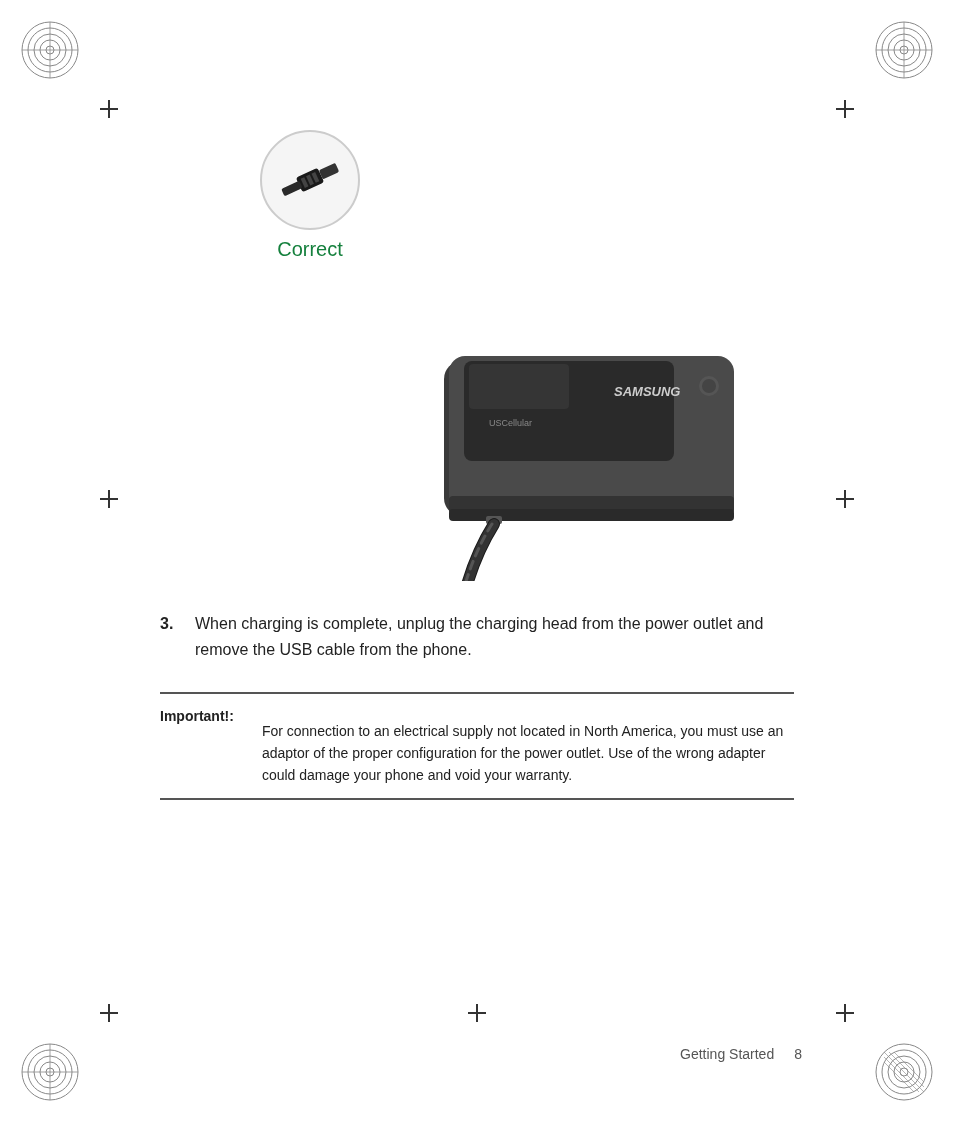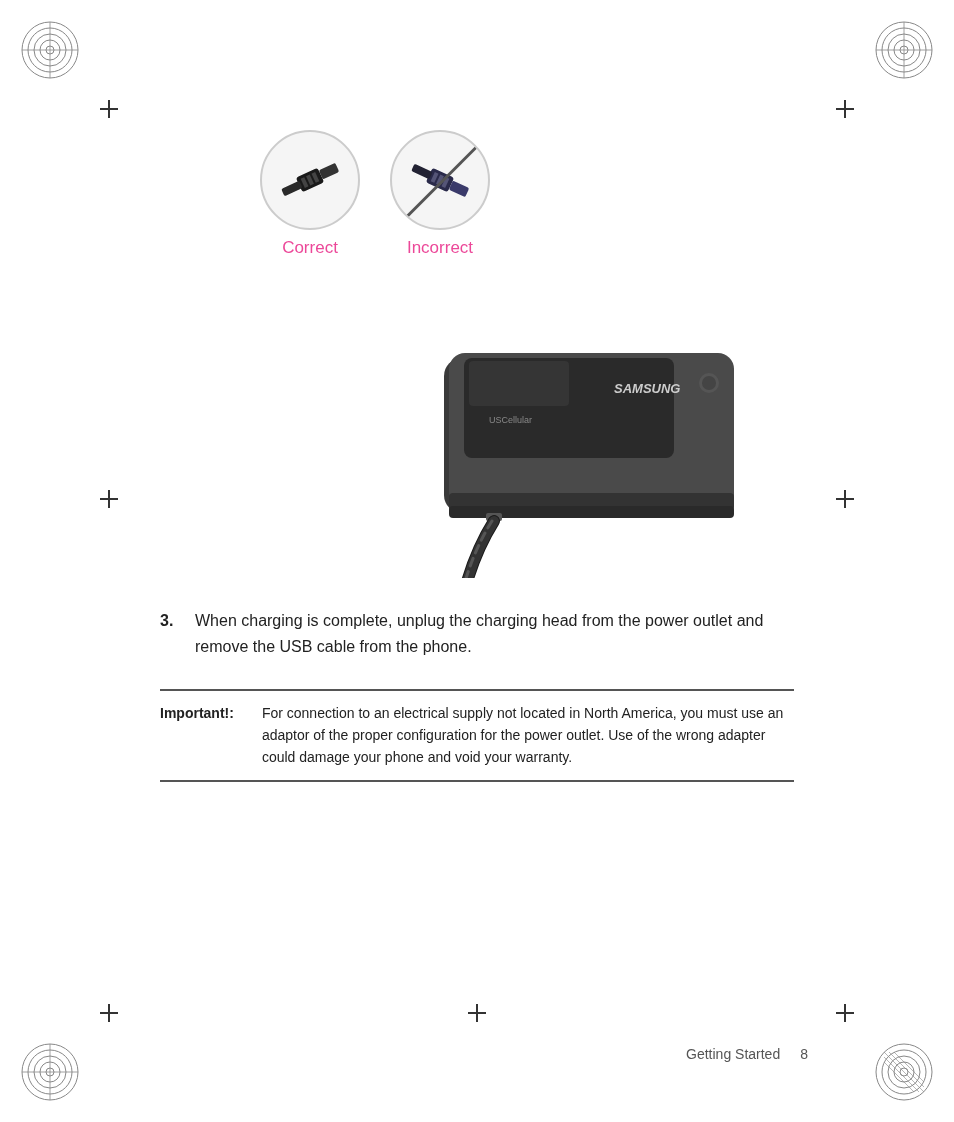--- a/index.html
+++ b/index.html
@@ -101,22 +101,22 @@
       position: absolute;
       width: 130px;
       height: 3px;
       background: #555;
       transform: rotate(-45deg);
       top: 48px;
       left: -15px;
     }
 
     .connector-label {
-      font-size: 17px;
-      color: #ec4899;
+      font-size: 20px;
+      color: #15803d;
       font-weight: 400;
     }
 
     
     .phone-container {
       display: flex;
       justify-content: flex-end;
       margin-bottom: 30px;
     }
 
@@ -155,27 +155,28 @@
     }
 
     .important-label {
       font-weight: bold;
       white-space: nowrap;
       font-size: 14px;
     }
 
     .important-body {
       flex: 1;
+      margin-top: 15px;
     }
 
     
     .footer {
       position: absolute;
       bottom: 60px;
-      right: 146px;
+      right: 152px;
       font-size: 14px;
       color: #555;
       display: flex;
       gap: 20px;
     }
   </style>
 </head>
 <body>
 
 <div class="corner-mark corner-tl">
@@ -257,40 +258,20 @@
 
             <rect x="-8" y="-5" width="4" height="10" fill="#444"></rect>
             <rect x="-2" y="-5" width="4" height="10" fill="#444"></rect>
             <rect x="4" y="-5" width="4" height="10" fill="#444"></rect>
           </g>
         </svg>
       </div>
       <span class="connector-label">Correct</span>
     </div>
 
-    <div class="connector-item">
-      <div class="connector-circle incorrect">
-        <svg width="80" height="70" viewBox="0 0 80 70" xmlns="http://www.w3.org/2000/svg">
-
-          <g transform="translate(40,35) rotate(25)">
-
-            <rect x="-12" y="-8" width="24" height="16" rx="3" fill="#2a2a4a"></rect>
-
-            <rect x="12" y="-5" width="18" height="10" rx="2" fill="#3a3a6a"></rect>
-
-            <rect x="-30" y="-4" width="20" height="8" rx="2" fill="#222233"></rect>
-
-            <rect x="-8" y="-5" width="4" height="10" fill="#555577"></rect>
-            <rect x="-2" y="-5" width="4" height="10" fill="#555577"></rect>
-            <rect x="4" y="-5" width="4" height="10" fill="#555577"></rect>
-          </g>
-        </svg>
-      </div>
-      <span class="connector-label">Incorrect</span>
-    </div>
   </div>
 
   <div class="phone-container">
     <svg width="420" height="300" viewBox="0 0 420 300" xmlns="http://www.w3.org/2000/svg">
 
       <g transform="translate(30, 20)">
 
         <rect x="40" y="60" width="290" height="155" rx="18" fill="#3a3a3a"></rect>
 
         <rect x="45" y="55" width="285" height="155" rx="16" fill="#4a4a4a"></rect>

